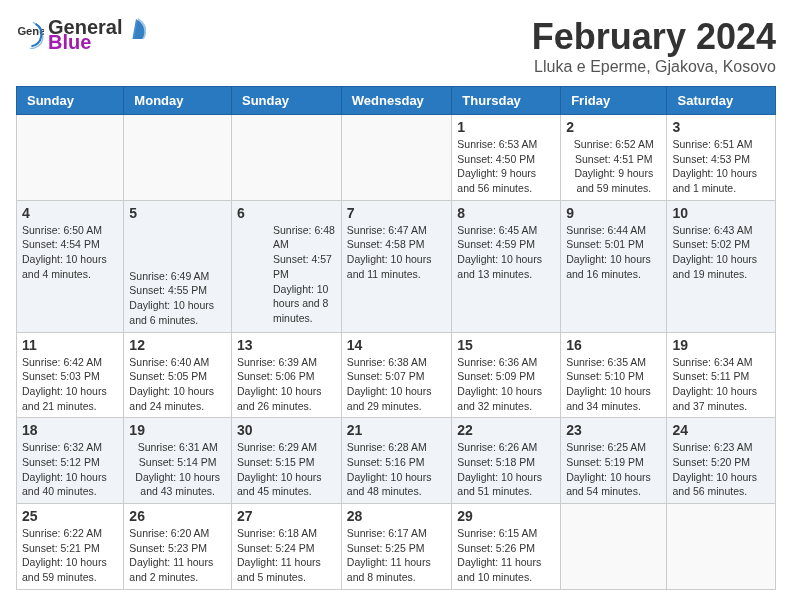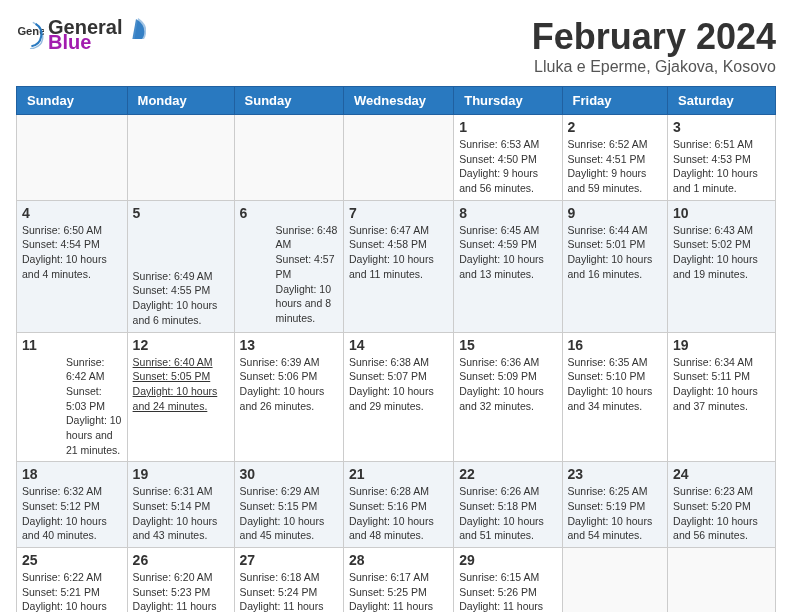--- a/index.html
+++ b/index.html
@@ -131,21 +131,21 @@
         <td class="empty"></td>
         <td class="empty"></td>
         <td>
           <div class="day-number">1</div>
           <div class="day-info" style="white-space: pre-line;">Sunrise: 6:53 AM
 Sunset: 4:50 PM
 Daylight: 9 hours and 56 minutes.</div>
         </td>
         <td>
           <div class="day-number">2</div>
-          <div class="day-info" style="white-space: pre-line;">Sunrise: 6:52 AM
+          <div class="day-info" style="white-space: pre-line; text-align: center;">Sunrise: 6:52 AM
 Sunset: 4:51 PM
 Daylight: 9 hours and 59 minutes.</div>
         </td>
         <td>
           <div class="day-number">3</div>
           <div class="day-info" style="white-space: pre-line;">Sunrise: 6:51 AM
 Sunset: 4:53 PM
 Daylight: 10 hours and 1 minute.</div>
         </td>
       </tr>
@@ -189,27 +189,27 @@
         <td>
           <div class="day-number">10</div>
           <div class="day-info" style="white-space: pre-line;">Sunrise: 6:43 AM
 Sunset: 5:02 PM
 Daylight: 10 hours and 19 minutes.</div>
         </td>
       </tr>
       <tr>
         <td>
           <div class="day-number">11</div>
-          <div class="day-info" style="white-space: pre-line; margin-left: 44px;">Sunrise: 6:42 AM
+          <div class="day-info" style="white-space: pre-line;">Sunrise: 6:42 AM
 Sunset: 5:03 PM
 Daylight: 10 hours and 21 minutes.</div>
         </td>
         <td>
           <div class="day-number">12</div>
-          <div class="day-info" style="white-space: pre-line; text-decoration: underline;">Sunrise: 6:40 AM
+          <div class="day-info" style="white-space: pre-line;">Sunrise: 6:40 AM
 Sunset: 5:05 PM
 Daylight: 10 hours and 24 minutes.</div>
         </td>
         <td>
           <div class="day-number">13</div>
           <div class="day-info" style="white-space: pre-line;">Sunrise: 6:39 AM
 Sunset: 5:06 PM
 Daylight: 10 hours and 26 minutes.</div>
         </td>
         <td>
@@ -239,21 +239,21 @@
       </tr>
       <tr>
         <td>
           <div class="day-number">18</div>
           <div class="day-info" style="white-space: pre-line;">Sunrise: 6:32 AM
 Sunset: 5:12 PM
 Daylight: 10 hours and 40 minutes.</div>
         </td>
         <td>
           <div class="day-number">19</div>
-          <div class="day-info" style="white-space: pre-line;">Sunrise: 6:31 AM
+          <div class="day-info" style="white-space: pre-line; text-align: center;">Sunrise: 6:31 AM
 Sunset: 5:14 PM
 Daylight: 10 hours and 43 minutes.</div>
         </td>
         <td>
           <div class="day-number">30</div>
           <div class="day-info" style="white-space: pre-line;">Sunrise: 6:29 AM
 Sunset: 5:15 PM
 Daylight: 10 hours and 45 minutes.</div>
         </td>
         <td>

